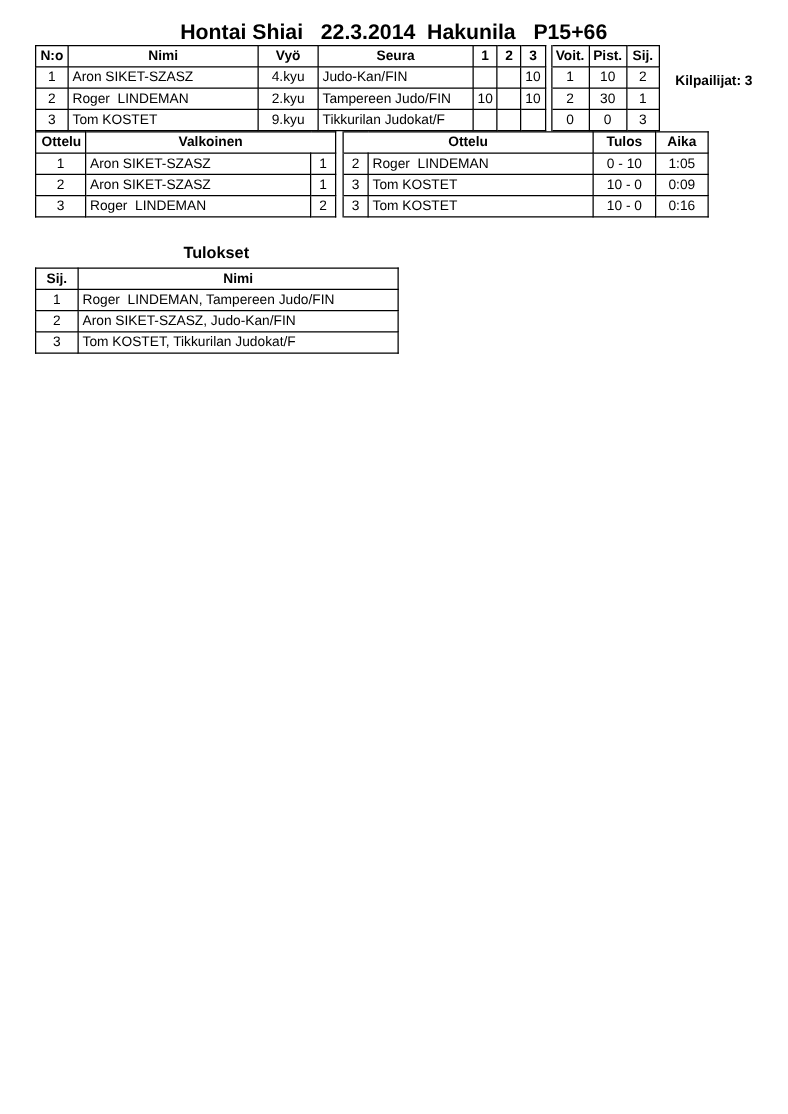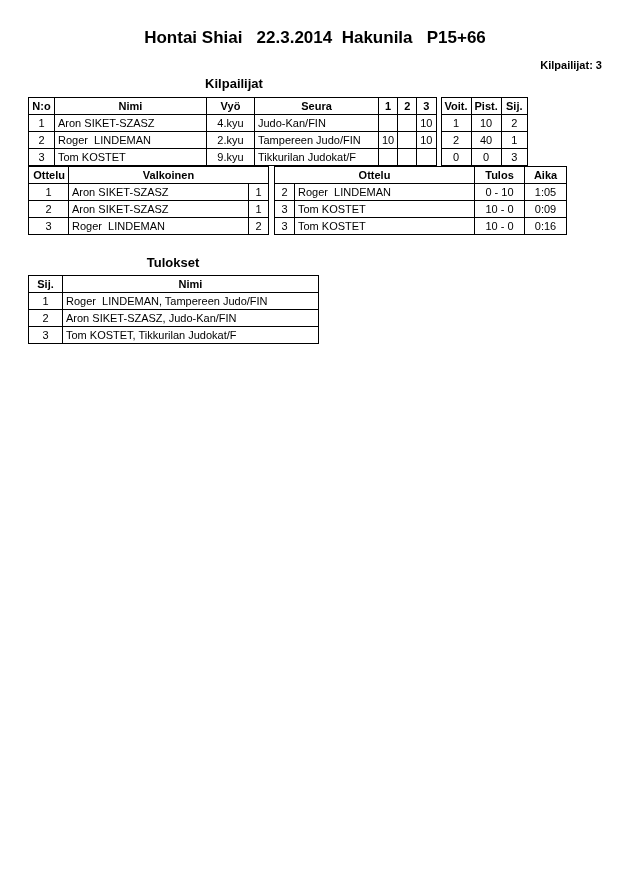--- a/index.html
+++ b/index.html
@@ -3,21 +3,21 @@
 <meta charset="utf-8">
 <style>
   * { margin:0; padding:0; box-sizing:border-box; }
   html, body { background:#ffffff; }
   body {
     width:630px; height:891px; position:relative;
     font-family:"Liberation Sans", sans-serif; color:#000;
     overflow:hidden;
   }
   .title {
-    text-align:center; padding-top:28px;
+    text-align:center; padding-top:16px;
     font-size:17px; font-weight:bold; white-space:pre;
   }
   .comp-count {
     position:absolute; top:59px; right:28px;
     font-size:11px; font-weight:bold;
   }
   .section-title {
     font-weight:bold; font-size:13px; text-align:center;
   }
   .st-kilp    { width:412px; margin:28px 0 6px 28px; }
@@ -40,21 +40,20 @@
   }
 </style>
 </head>
 <body>
 
 <div>
 
   <div class="title">Hontai Shiai   22.3.2014  Hakunila   P15+66</div>
   <div class="comp-count">Kilpailijat: 3</div>
 
-  <div class="section-title st-kilp">Kilpailijat</div>
   <table>
     <colgroup>
       <col style="width:26px">
         <col style="width:152px">
         <col style="width:48px">
         <col style="width:124px">
       <col style="width:19px">
         <col style="width:19px">
         <col style="width:19px">
       <col style="width:5px">
@@ -94,21 +93,21 @@
       <tr>
         <td class="center">2</td>
         <td class="left">Roger  LINDEMAN</td>
         <td class="center">2.kyu</td>
         <td class="left">Tampereen Judo/FIN</td>
         <td class="center">10</td>
         <td class="center"></td>
         <td class="center">10</td>
         <td class="gapcol"></td>
         <td class="center">2</td>
-        <td class="center">40</td>
+        <td class="center">30</td>
         <td class="center">1</td>
       </tr>
       <tr>
         <td class="center">3</td>
         <td class="left">Tom KOSTET</td>
         <td class="center">9.kyu</td>
         <td class="left">Tikkurilan Judokat/F</td>
         <td class="center"></td>
         <td class="center"></td>
         <td class="center"></td>

